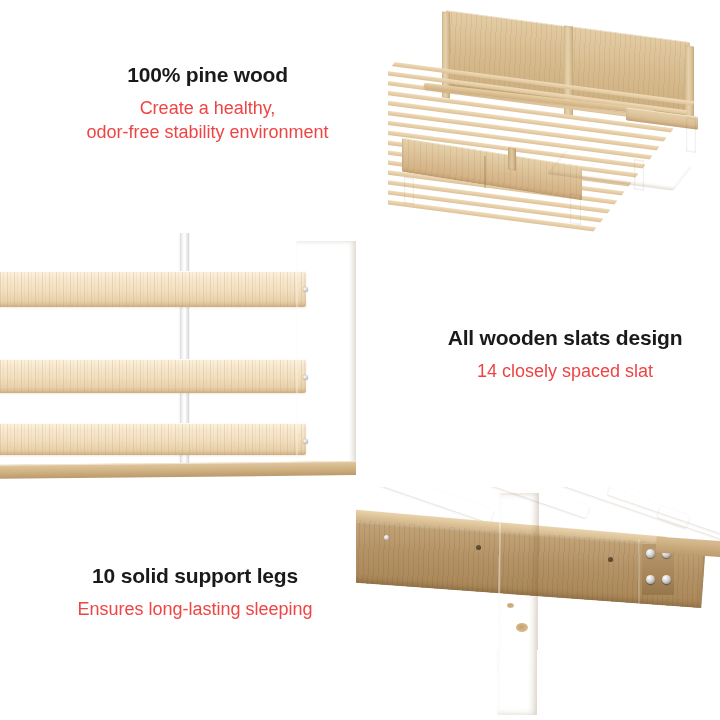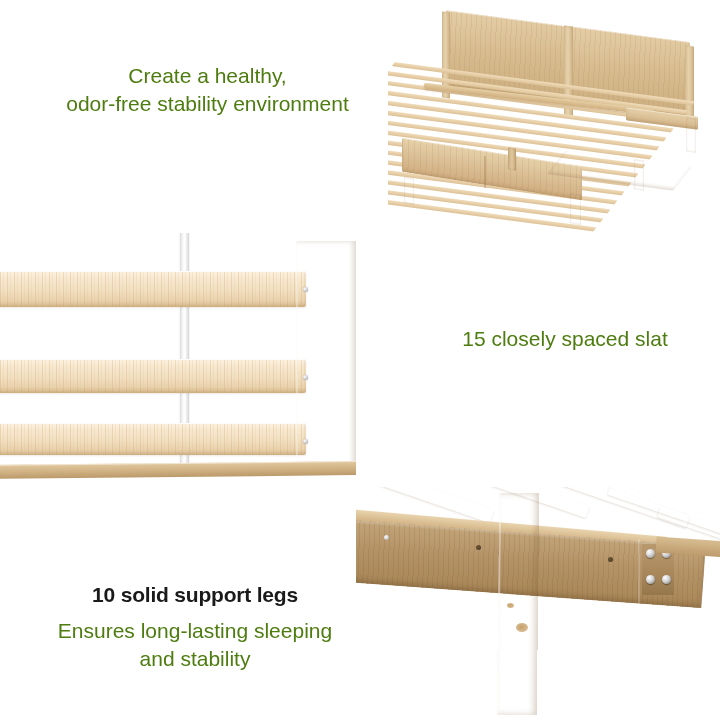--- a/index.html
+++ b/index.html
@@ -8,26 +8,26 @@
        font-family:"Liberation Sans","DejaVu Sans",sans-serif;
        -webkit-font-smoothing:antialiased;}
   .canvas{position:absolute;inset:0;width:720px;height:720px;background:#ffffff;}
 
   
   .feature{position:absolute;text-align:center;}
   .feature .f-title{
       font-size:21px;font-weight:700;color:#1a1a1a;letter-spacing:-0.2px;
       line-height:1.25;margin:0 0 9px 0;white-space:nowrap;}
   .feature .f-sub{
-      font-size:21px;font-weight:400;color:#4d7c0f;line-height:1.32;margin:0;}
+      font-size:18px;font-weight:400;color:#ef4444;line-height:1.32;margin:0;}
   .feature .f-sub span{display:block;white-space:nowrap;}
 
   #feat-pine{left:20px;top:62px;width:375px;}
   #feat-slats{left:420px;top:325px;width:290px;}
-  #feat-legs{left:30px;top:582px;width:330px;}
+  #feat-legs{left:30px;top:563px;width:330px;}
 
   
   .photo{position:absolute;overflow:hidden;background:#fff;}
 
   
   #photo-bed{left:388px;top:0px;width:332px;height:232px;}
   .bed-stage{position:absolute;inset:0;}
   .hb-panel{position:absolute;border-radius:1.5px;
       background:
         repeating-linear-gradient(92deg,rgba(168,132,86,.16) 0 1px,rgba(255,255,255,0) 1px 5px),
@@ -105,37 +105,38 @@
   .lg-cross{position:absolute;
       background:linear-gradient(180deg,#bb9c70,#a88category857 60%,#97784d);
       box-shadow:inset 0 1px 0 rgba(255,255,255,.22);}
 </style>
 </head>
 <body>
 
 <div class="canvas">
 
   <div class="feature" id="feat-pine">
+    <p class="f-title">100% pine wood</p>
     <p class="f-sub">
       <span>Create a healthy,</span>
       <span>odor-free stability environment</span>
     </p>
   </div>
 
   <div class="feature" id="feat-slats">
+    <p class="f-title">All wooden slats design</p>
     <p class="f-sub">
-      <span>15 closely spaced slat</span>
+      <span>14 closely spaced slat</span>
     </p>
   </div>
 
   <div class="feature" id="feat-legs">
     <p class="f-title">10 solid support legs</p>
     <p class="f-sub">
       <span>Ensures long-lasting sleeping</span>
-      <span>and stability</span>
     </p>
   </div>
 
   <div class="photo" id="photo-bed">
     <div class="bed-stage">
 
       <div class="hb-panel" style="left:58px;top:18px;width:120px;height:76px;
                   transform:skewY(7.5deg);"></div>
 
       <div class="hb-panel" style="left:182px;top:34px;width:120px;height:76px;

